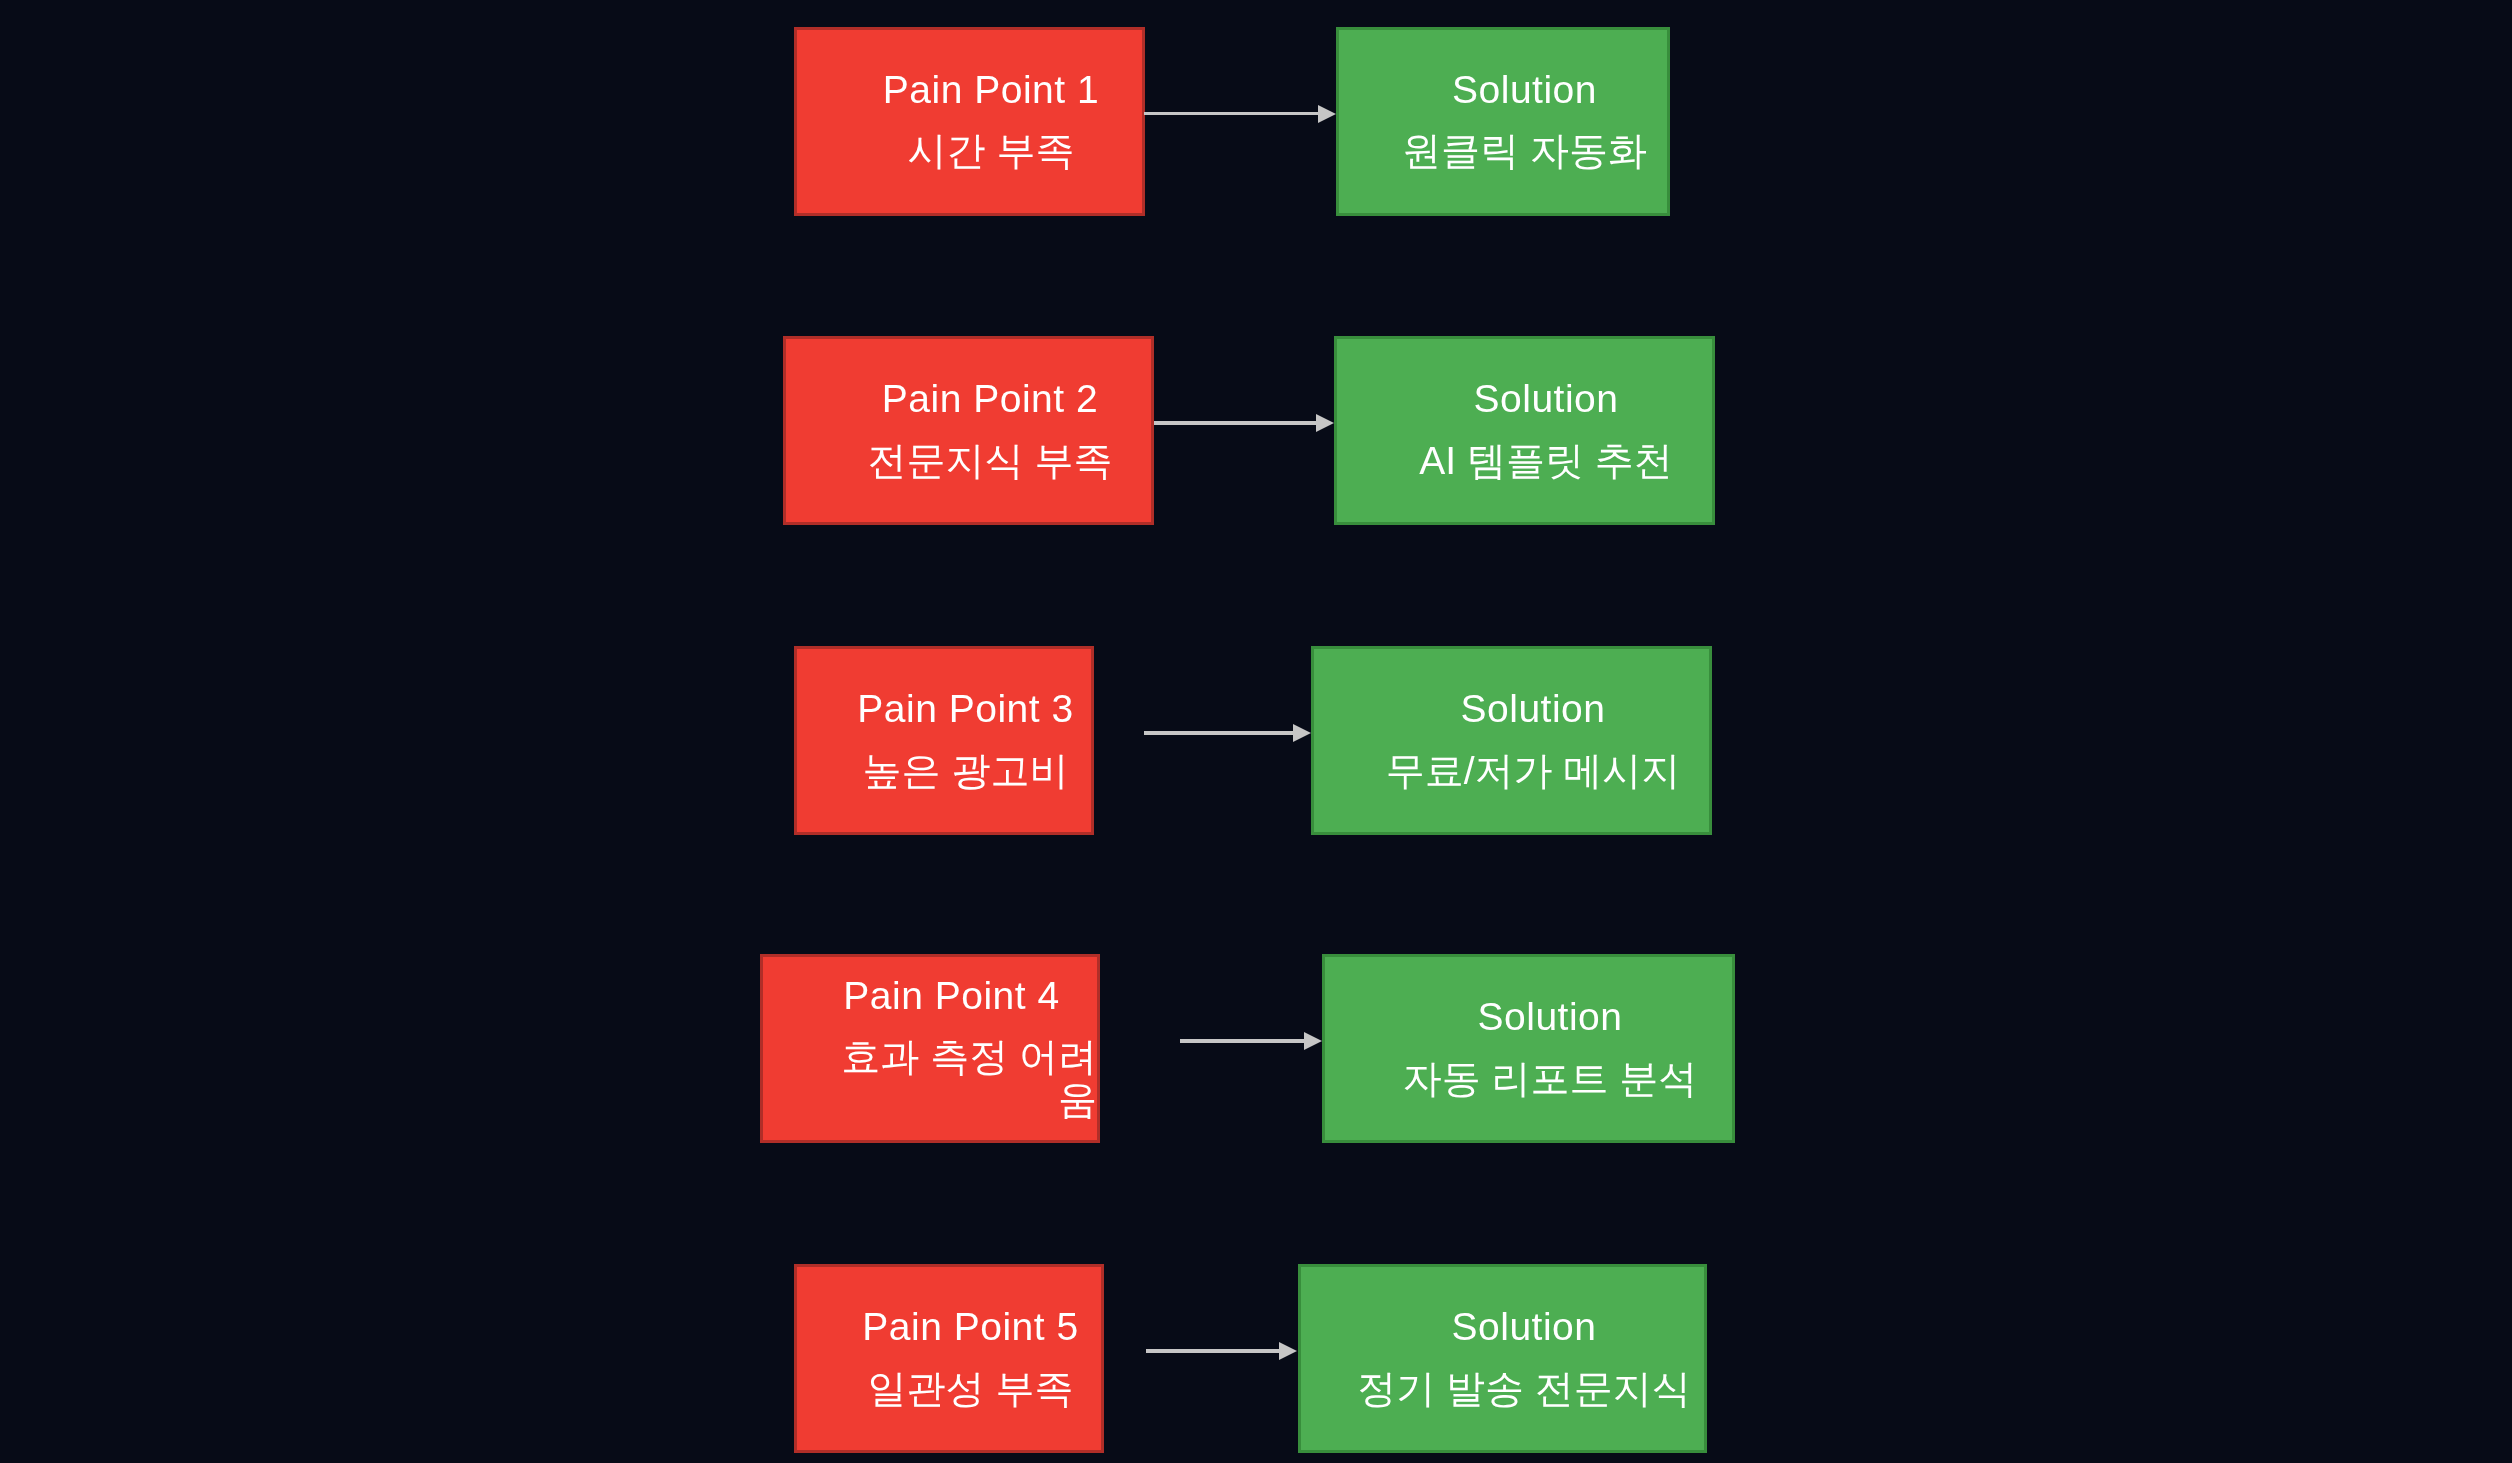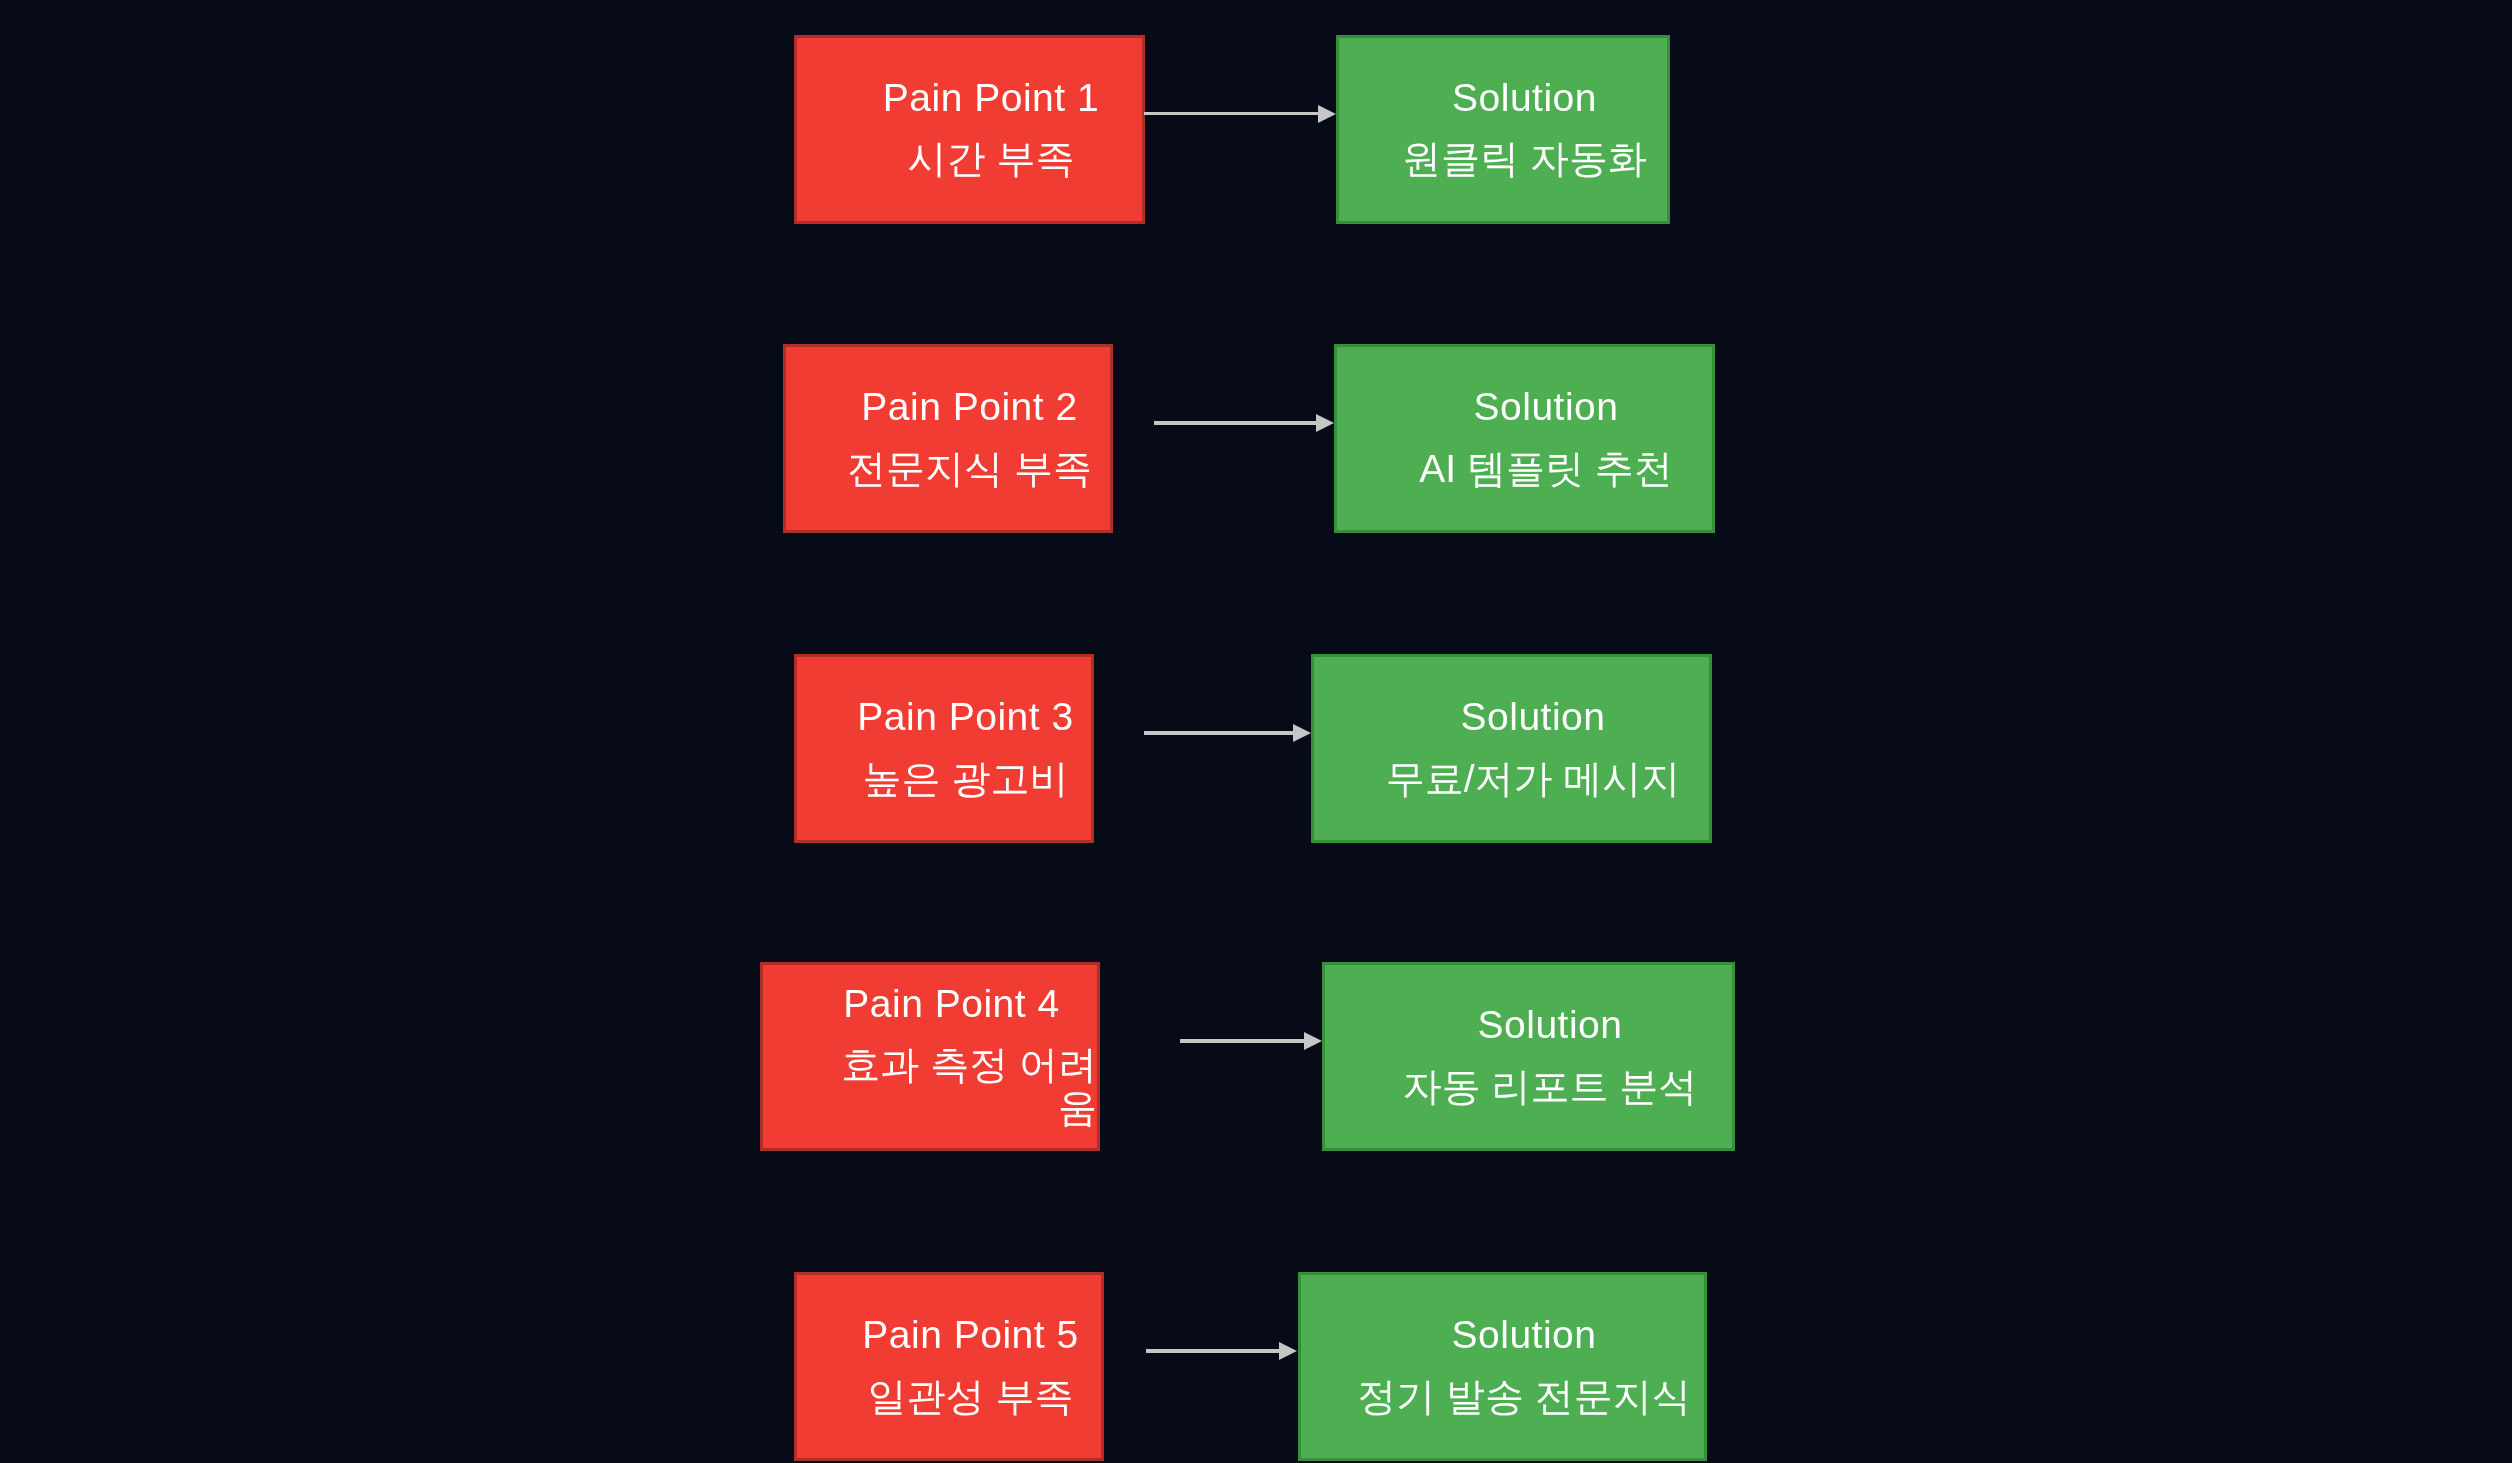--- a/index.html
+++ b/index.html
@@ -25,21 +25,21 @@
     height: 1464px;
   }
   .row {
     position: absolute;
     left: 0;
     width: 2512px;
     height: 189px;
   }
   .box {
     position: absolute;
-    top: 16px;
+    top: 8px;
     height: 189px;
     display: flex;
     flex-direction: column;
     align-items: center;
     justify-content: center;
     gap: 18.5px;
     color: var(--text, #FFFFFF);
     text-align: center;
     padding-left: 43px;
   }
@@ -99,21 +99,21 @@
       <div class="line"></div>
       <div class="head"></div>
     </div>
     <div class="box solution" style="left:1336px;width:334px">
       <div class="title">Solution</div>
       <div class="subtitle">원클릭 자동화</div>
     </div>
   </div>
 
   <div class="row" style="top:328px">
-    <div class="box pain" style="left:783px;width:330px">
+    <div class="box pain" style="left:783px;width:371px">
       <div class="title">Pain Point 2</div>
       <div class="subtitle">전문지식 부족</div>
     </div>
     <div class="arrow" style="left:1154px;width:180px">
       <div class="line"></div>
       <div class="head"></div>
     </div>
     <div class="box solution" style="left:1334px;width:381px">
       <div class="title">Solution</div>
       <div class="subtitle">AI 템플릿 추천</div>

